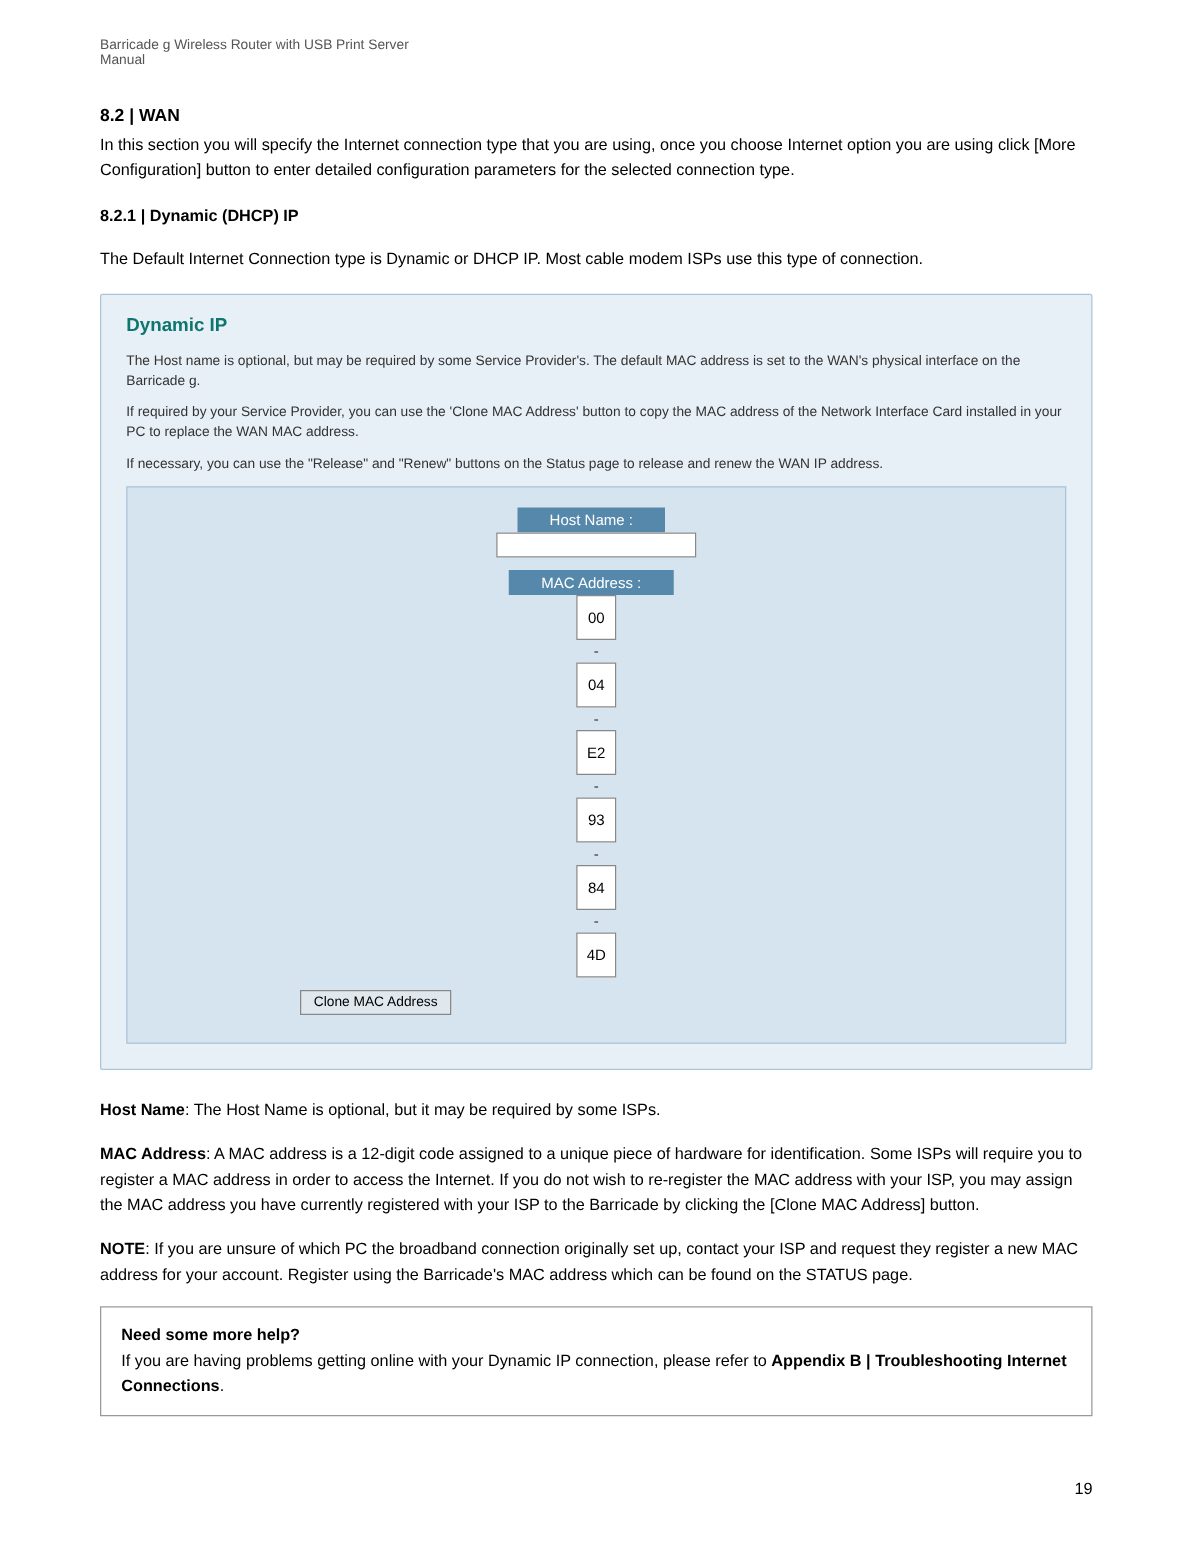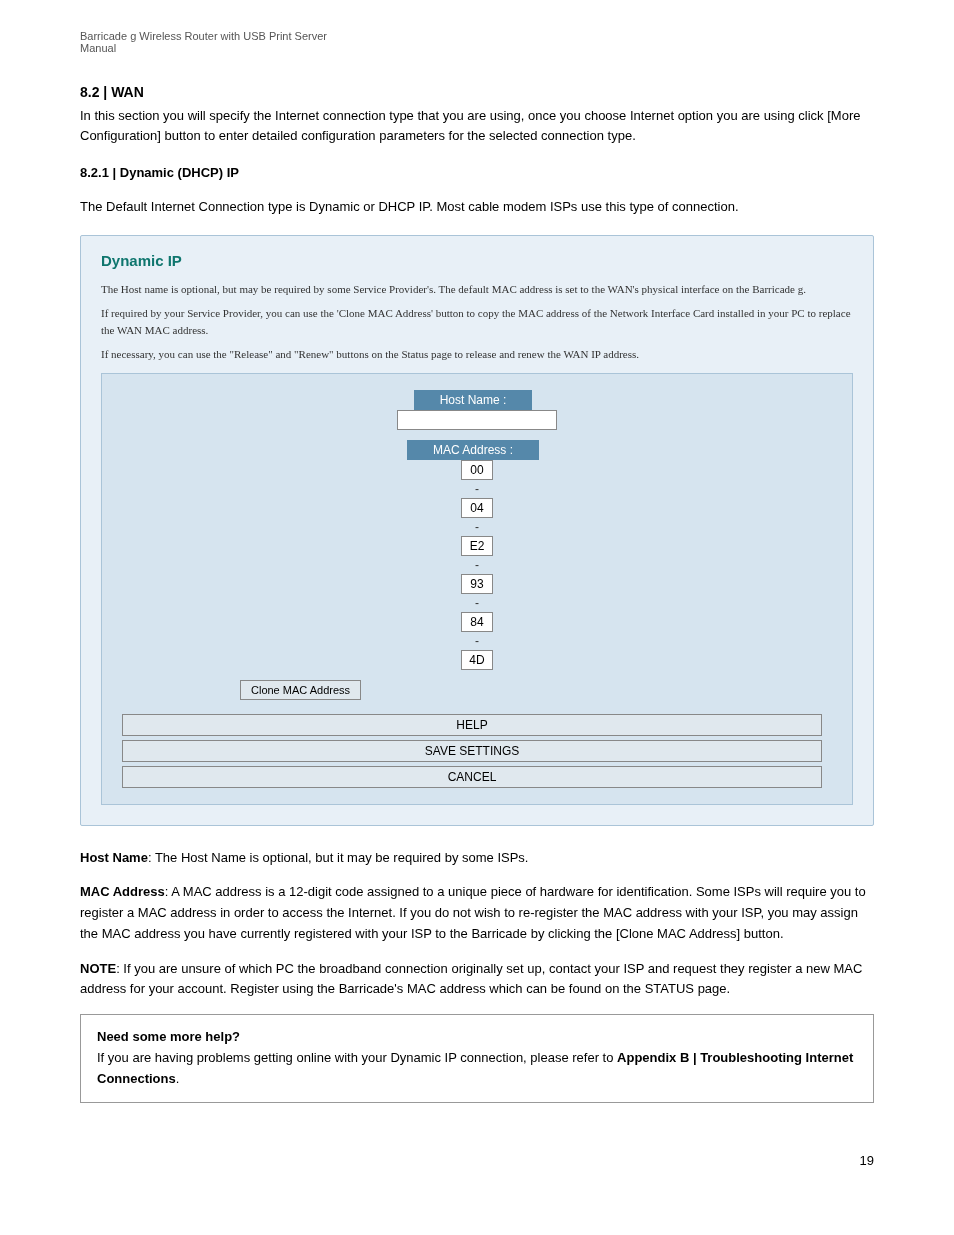--- a/index.html
+++ b/index.html
@@ -51,21 +51,20 @@
       color: #0f766e;
       font-size: 15px;
       font-weight: bold;
       margin-bottom: 12px;
     }
     .panel-description {
       font-size: 11px;
       color: #333;
       line-height: 1.5;
       margin-bottom: 8px;
-      font-family: Liberation Serif, serif;
     }
     .form-area {
       background: #d6e4ef;
       border: 1px solid #aac4d8;
       padding: 16px 20px;
       margin-top: 10px;
     }
     .form-row {
       display: flex;
       align-items: center;
@@ -93,21 +92,21 @@
       display: flex;
       align-items: center;
       gap: 2px;
     }
     .mac-input {
       width: 32px;
       font-size: 12px;
       padding: 2px 3px;
       border: 1px solid #888;
       background: #fff;
-      height: 20px;
+      height: 36px;
       text-align: center;
     }
     .mac-sep {
       font-size: 12px;
       color: #333;
       padding: 0 1px;
     }
     .clone-btn {
       font-size: 11px;
       padding: 3px 10px;
@@ -202,25 +201,20 @@
         <input class="mac-input" type="text" value="84" style="">
         <span class="mac-sep">-</span>
         <input class="mac-input" type="text" value="4D" style="">
       </div>
     </div>
 
     <div class="clone-row">
       <button class="clone-btn">Clone MAC Address</button>
     </div>
 
-    <div class="button-row">
-      <button class="action-btn">HELP</button>
-      <button class="action-btn">SAVE SETTINGS</button>
-      <button class="action-btn">CANCEL</button>
-    </div>
   </div>
 </div>
 
 <div class="body-text">
   <b>Host Name</b><span id="hn-text">: The Host Name is optional, but it may be required by some ISPs.</span>
 </div>
 
 <div class="body-text">
   <b>MAC Address</b><span id="mac-text">: A MAC address is a 12-digit code assigned to a unique piece of hardware for identification. Some ISPs will require you to register a MAC address in order to access the Internet. If you do not wish to re-register the MAC address with your ISP, you may assign the MAC address you have currently registered with your ISP to the Barricade by clicking the [Clone MAC Address] button.</span>
 </div>

